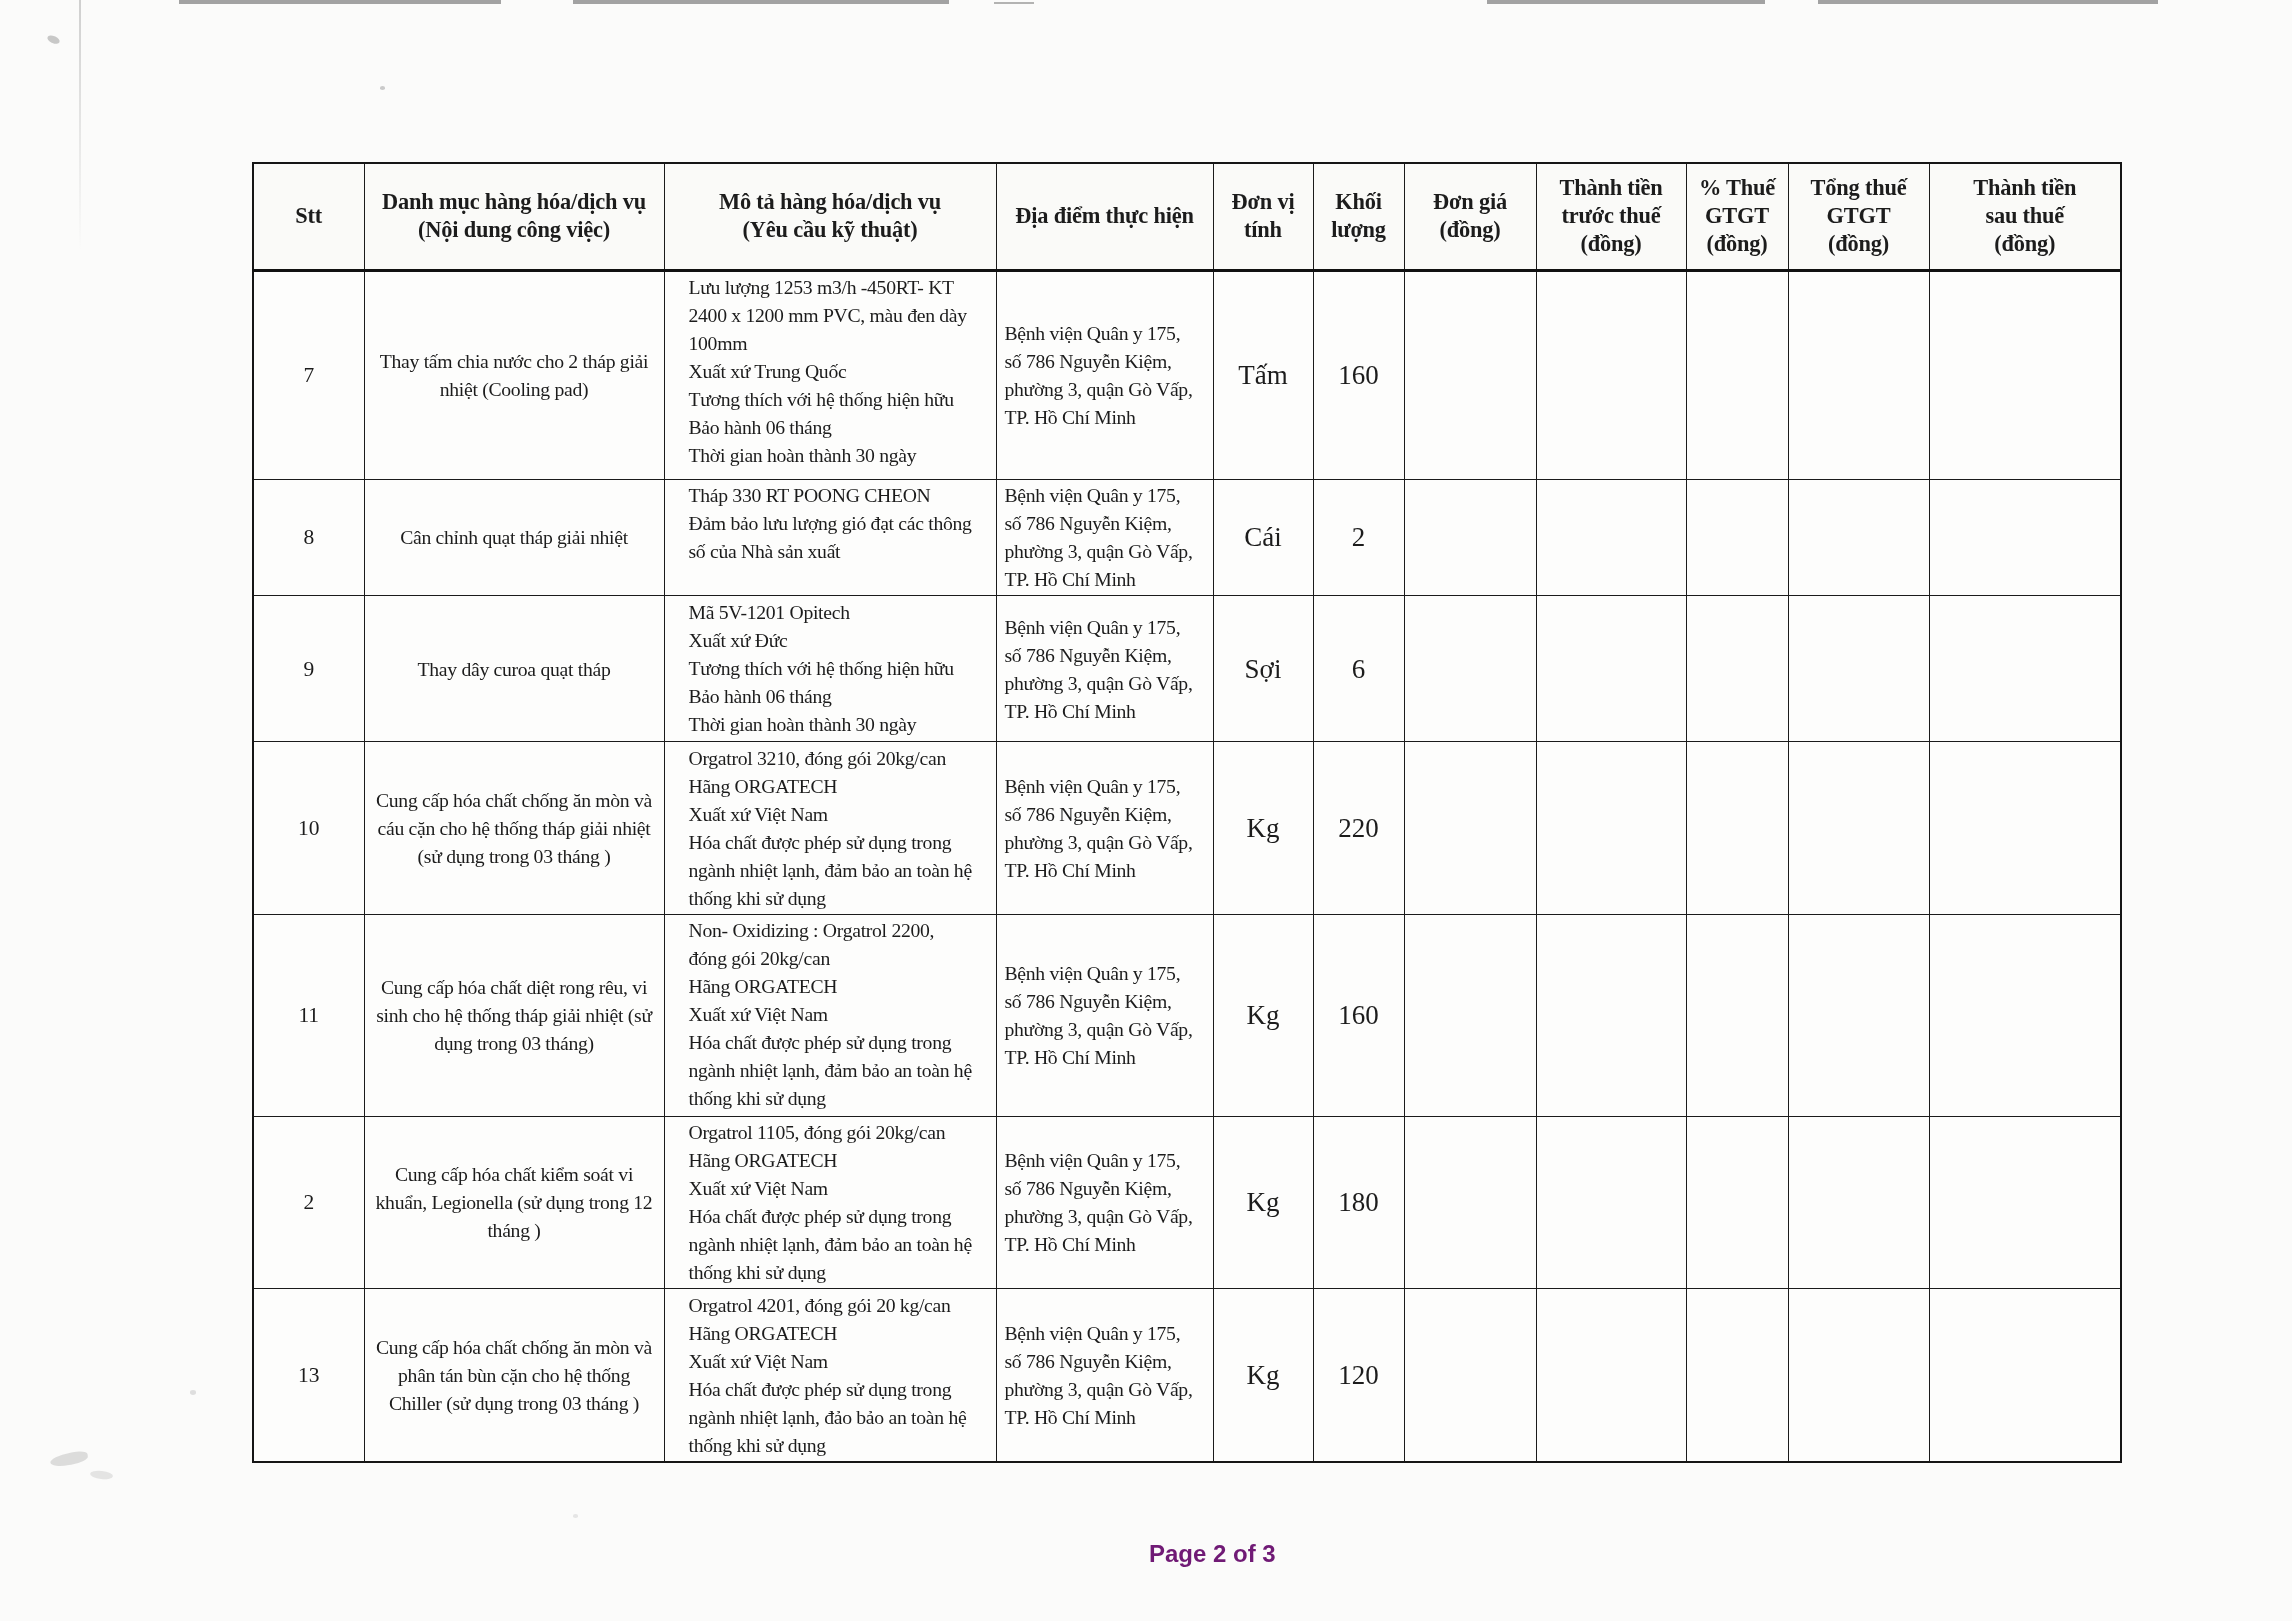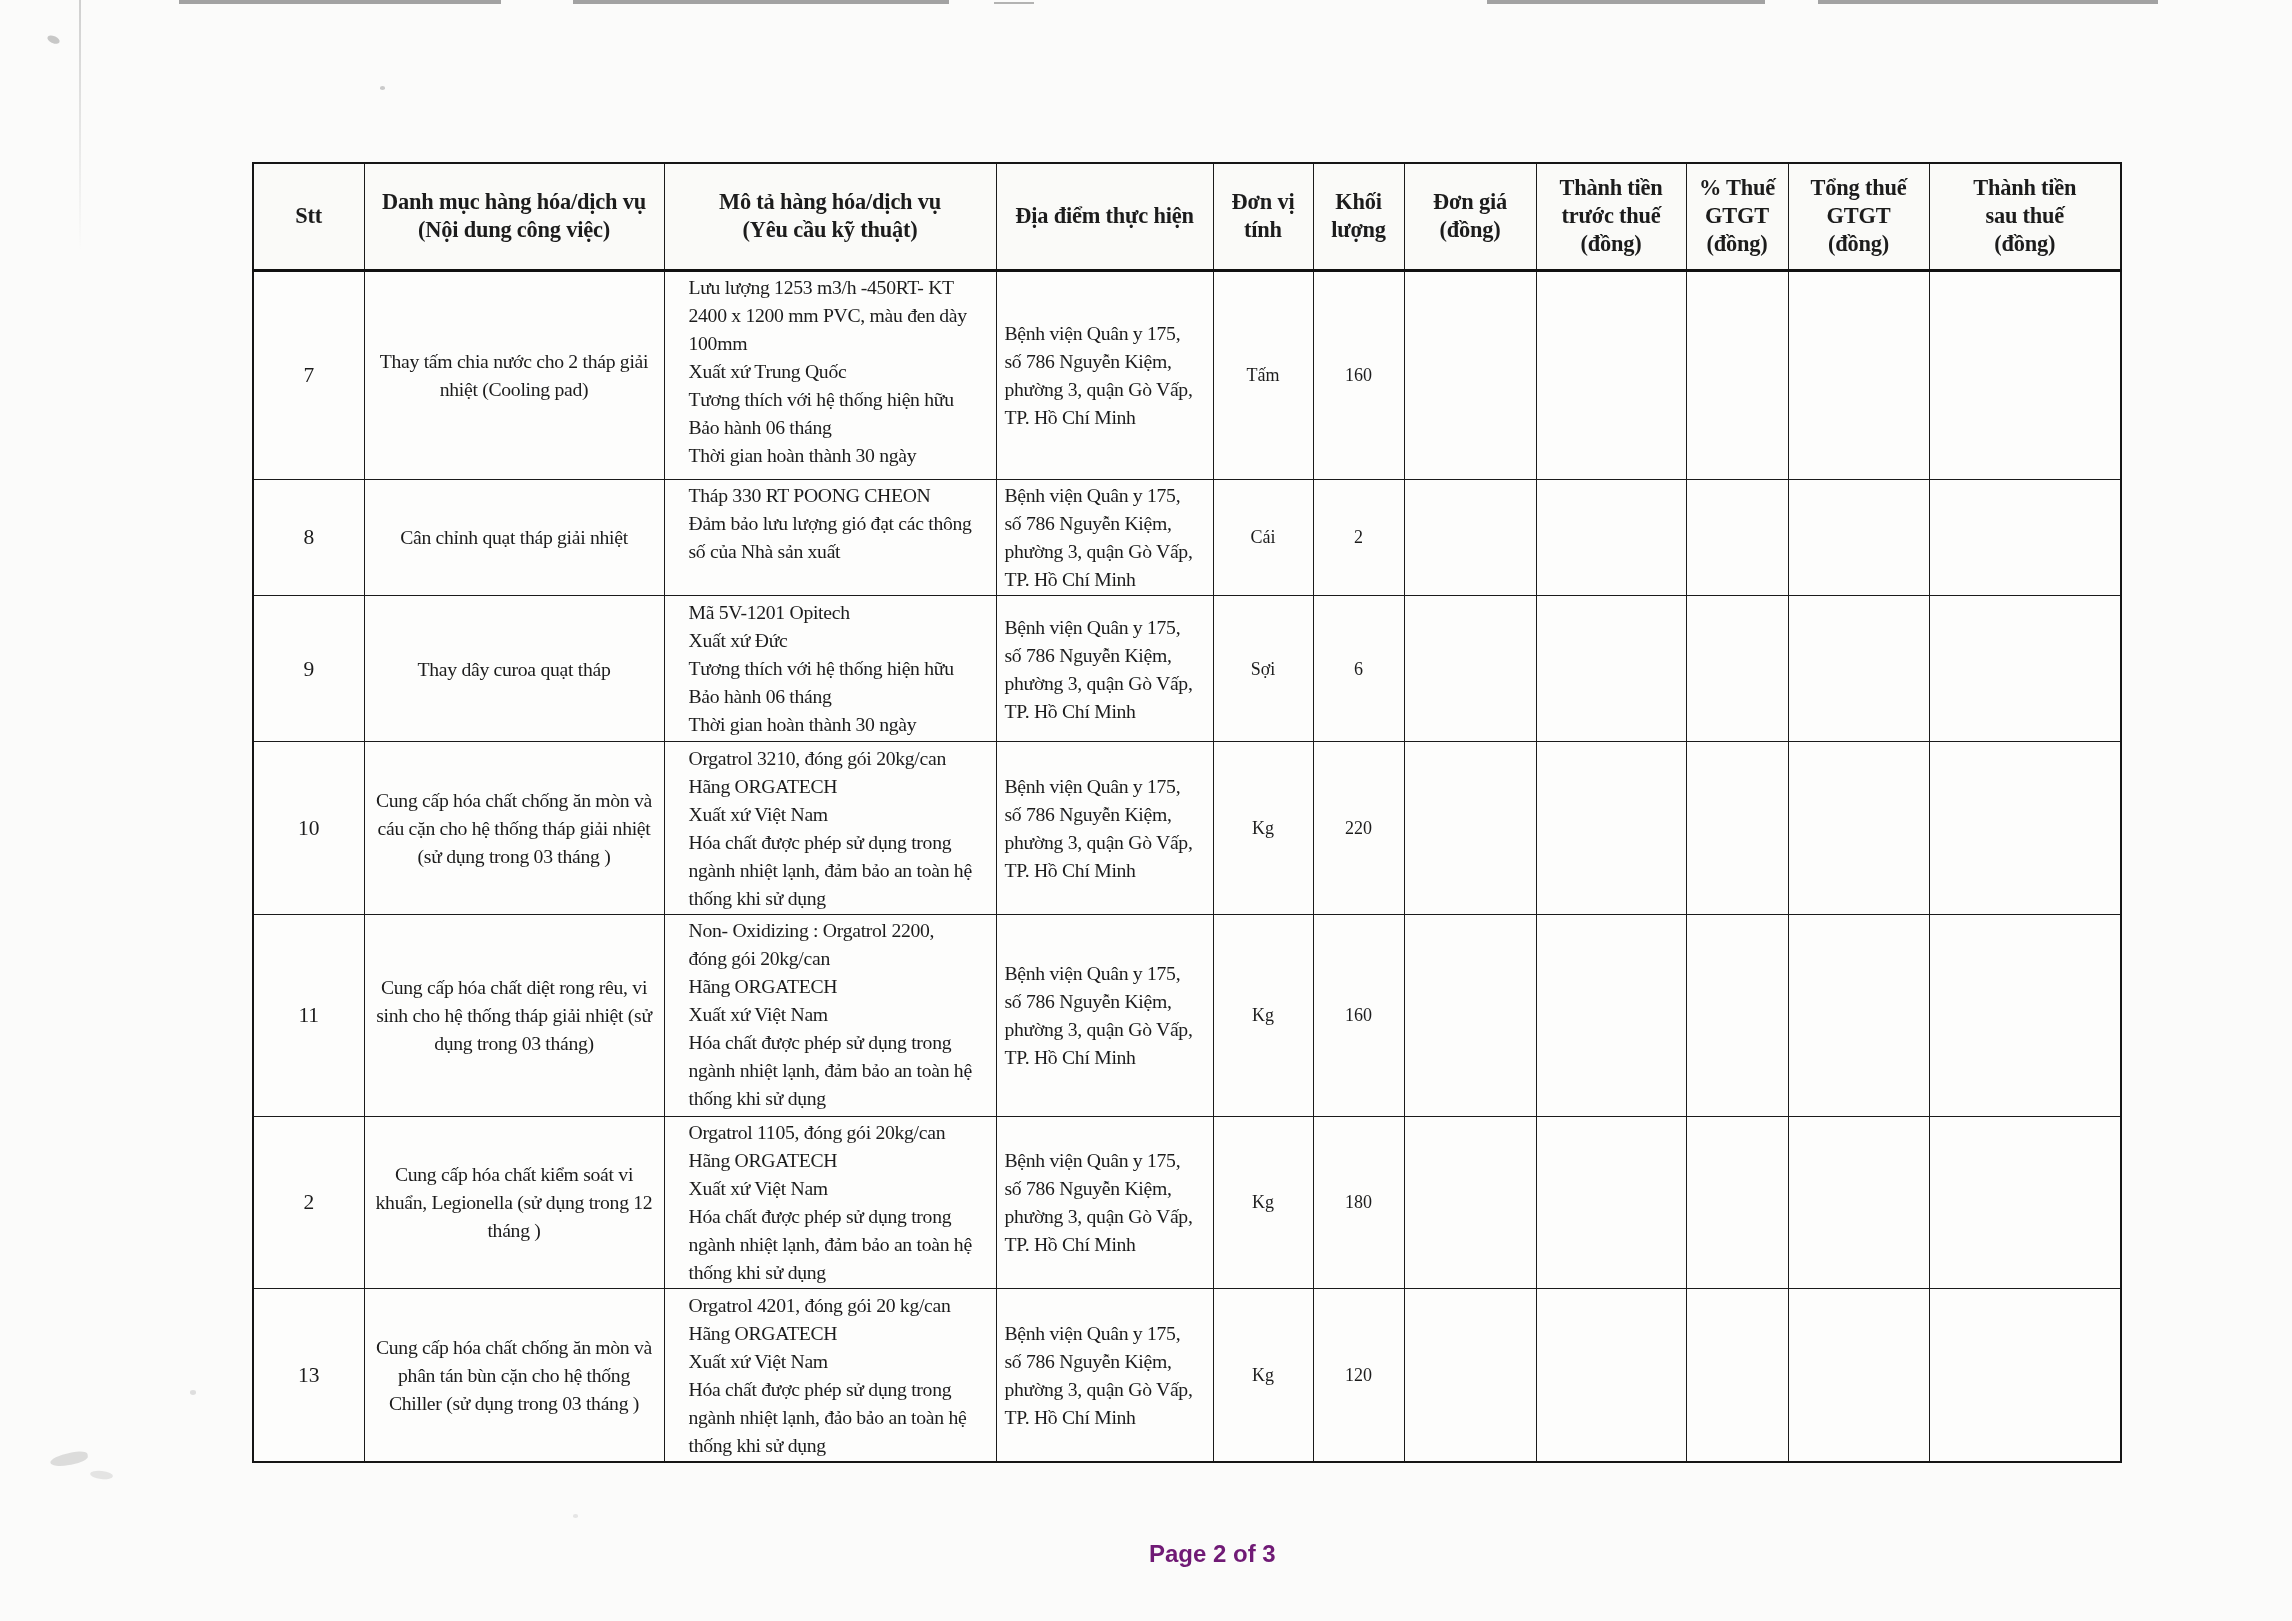--- a/index.html
+++ b/index.html
@@ -57,21 +57,21 @@
     line-height: 28px;
     white-space: pre-line;
     padding: 1.8px 6.3px;
     letter-spacing: -0.3px;
     word-break: normal;
   }
   td.c-stt       { text-align: center; vertical-align: middle; font-size: 21.5px; letter-spacing: 0; }
   td.c-item      { text-align: center;   vertical-align: middle; }
   td.c-description { text-align: left; vertical-align: top; padding-left: 24px; }
   td.c-location  { text-align: left;   vertical-align: middle; padding-left: 8px; }
-  td.c-unit, td.c-quantity { text-align: center; vertical-align: middle; font-size: 18px; letter-spacing: 0; }
+  td.c-unit, td.c-quantity { text-align: center; vertical-align: middle; font-size: 27px; letter-spacing: 0; }
   td.c-unit_price, td.c-pre_tax_total, td.c-vat_percent,
   td.c-vat_total, td.c-post_tax_total { vertical-align: middle; text-align: right; }
 
   tbody tr:nth-child(1) { height: 209px; }
   tbody tr:nth-child(2) { height: 109px; }
   tbody tr:nth-child(3) { height: 146px; }
   tbody tr:nth-child(4) { height: 166px; }
   tbody tr:nth-child(5) { height: 202px; }
   tbody tr:nth-child(6) { height: 167px; }
   tbody tr:nth-child(7) { height: 158px; }

